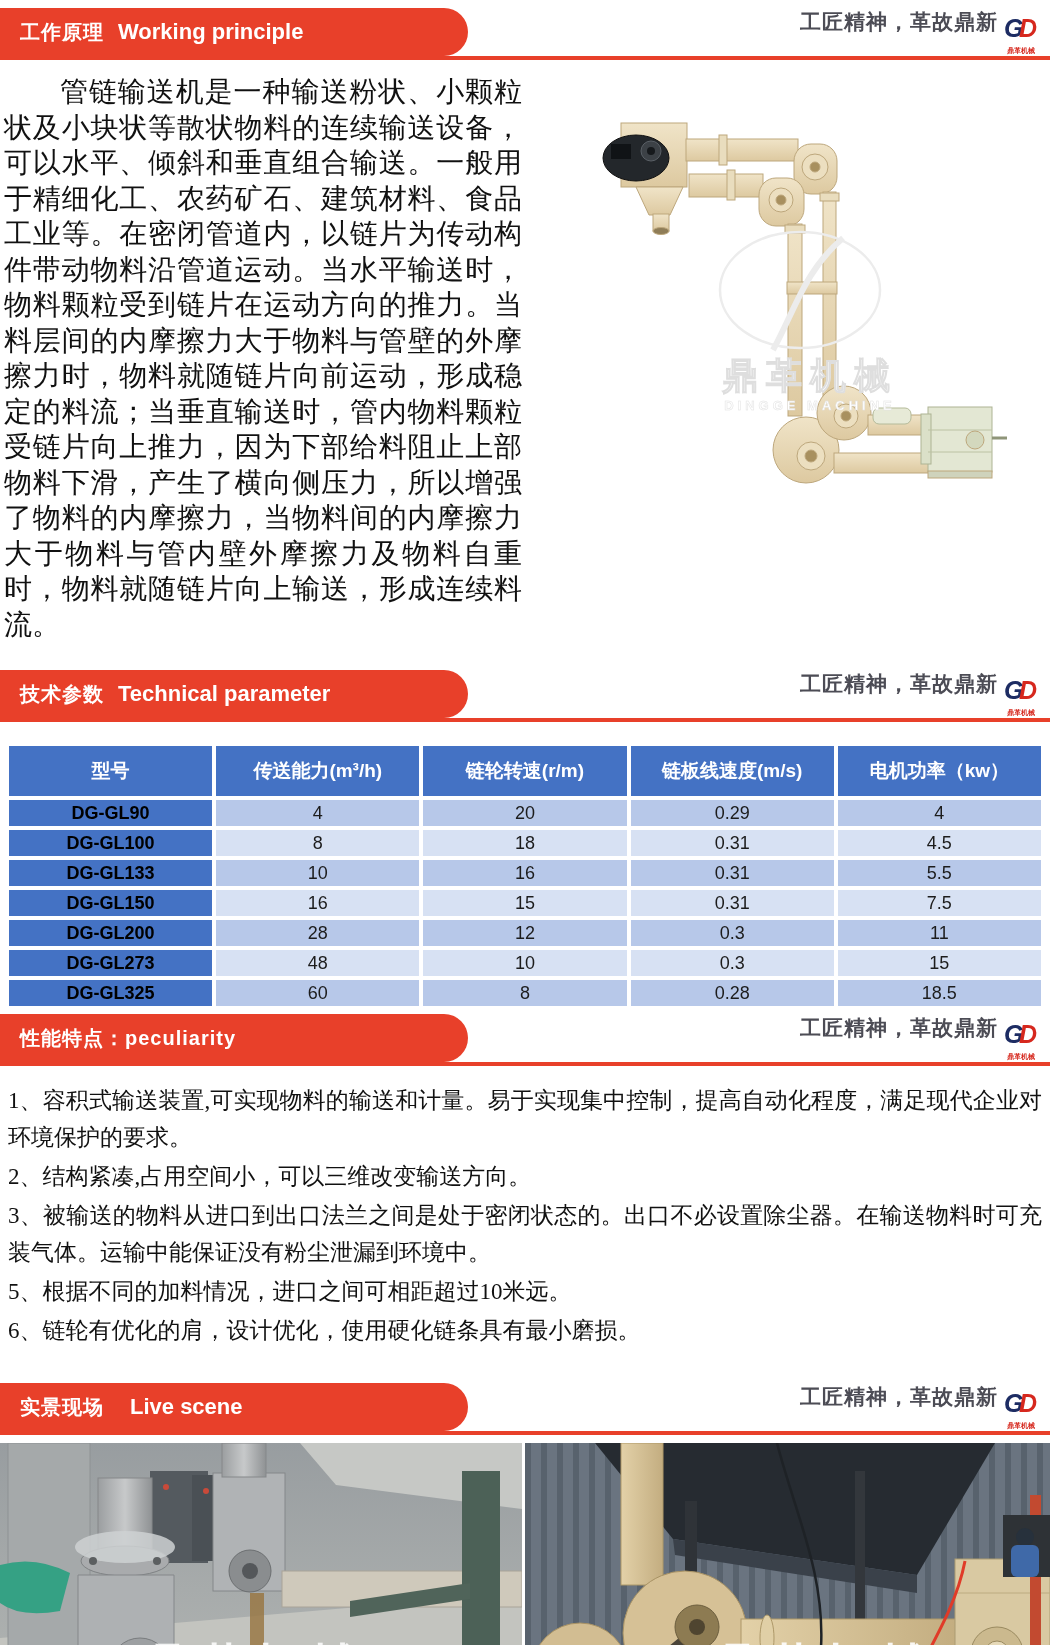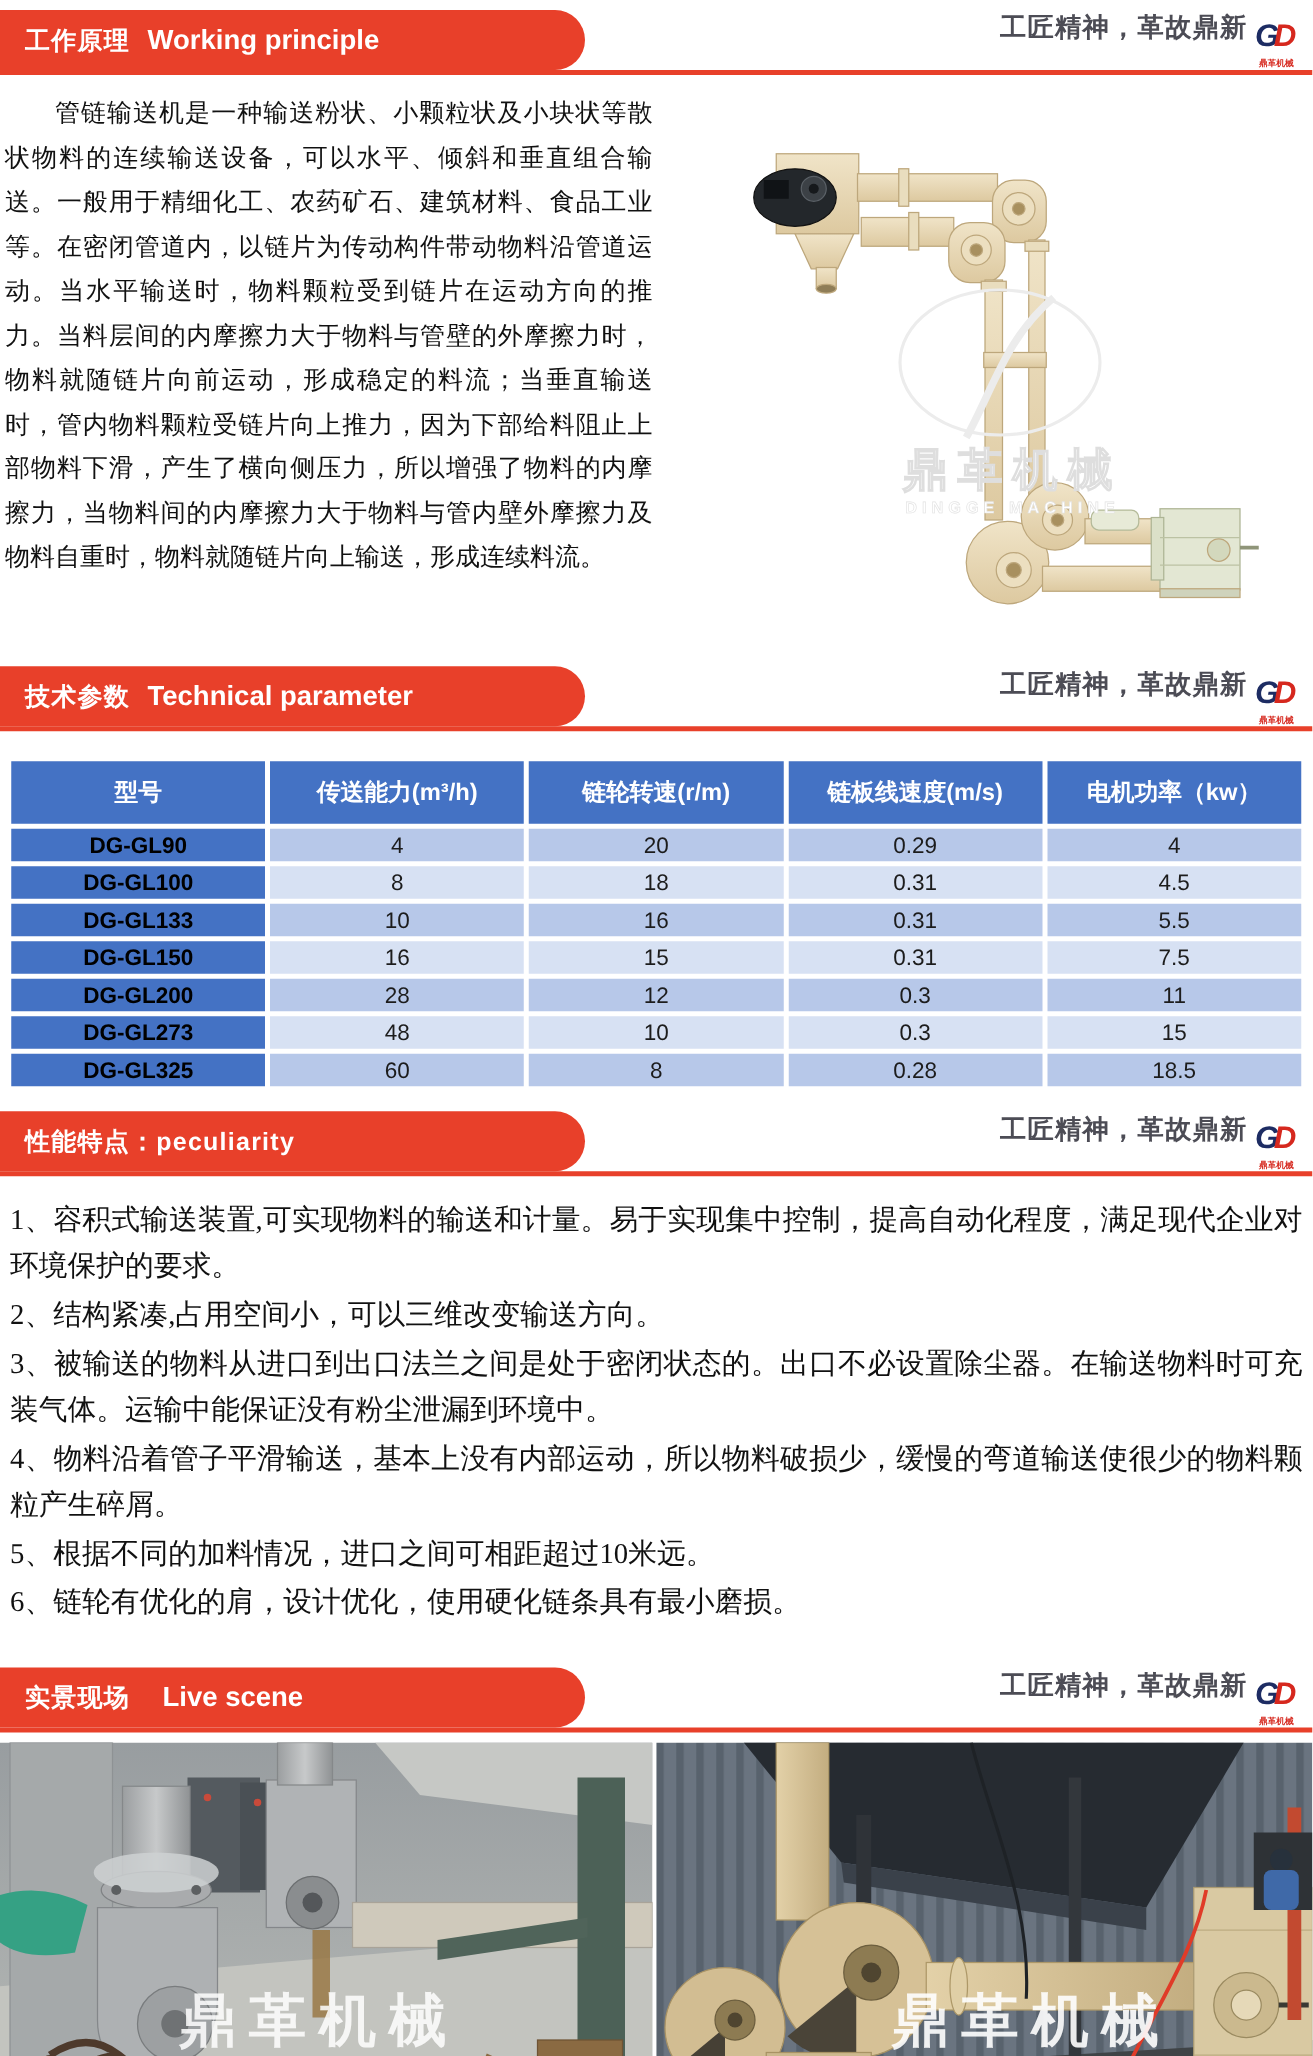--- a/index.html
+++ b/index.html
@@ -29,21 +29,21 @@
     position:absolute; right:6px; top:0; height:48px;
     display:flex; 
   }
   .slogan{color:var(--slogan); font-size:21px; font-weight:bold; letter-spacing:1px;}
   .logo{display:block;}
   
   .wp-row{display:flex; margin-top:10px;}
   .wp-text{
     width:524px; padding:4px 2px 0 4px;
     font-family:"Liberation Serif", serif;
-    font-size:20px; line-height:35.5px; color:#111;
+    font-size:28px; line-height:35.5px; color:#111;
     text-indent:2em; text-align:justify;
   }
   .wp-img{width:500px; margin-left:14px;}
   
   table.param{
     width:1040px; margin:20px 5px 0 5px;
     border-collapse:separate; border-spacing:4px; table-layout:fixed;
   }
   table.param th{
     background:var(--th-blue); color:#fff; font-size:19px; font-weight:bold;
@@ -247,41 +247,40 @@
   <tr class="odd">
     <td class="model">DG-GL325</td>
     <td class="val">60</td>
     <td class="val">8</td>
     <td class="val">0.28</td>
     <td class="val">18.5</td>
   </tr>
 </tbody>
   </table>
 
-<div class="sec" style="margin-top:16px;">
+<div class="sec" style="margin-top:4px;">
   <div class="underline"></div>
   <div class="band">
     <span class="t-zh">性能特点：peculiarity</span>
   </div>
   <div class="brandbox">
     <span class="slogan">工匠精神，革故鼎新</span>
     <svg class="logo" width="46" height="50" viewBox="0 0 46 50">
       <circle cx="23" cy="20" r="19" fill="#ffffff"></circle>
       <text x="6" y="29" font-size="25" font-weight="bold" font-style="italic" fill="#1d2c63">G</text>
       <text x="21" y="29" font-size="25" font-weight="bold" font-style="italic" fill="#d6281e">D</text>
       <text x="23" y="45" font-size="7" font-weight="bold" fill="#d6281e" text-anchor="middle">鼎革机械</text>
     </svg>
   </div>
 </div>
 
 <div class="features">
   <p class="feat">1、容积式输送装置,可实现物料的输送和计量。易于实现集中控制，提高自动化程度，满足现代企业对环境保护的要求。</p>
   <p class="feat">2、结构紧凑,占用空间小，可以三维改变输送方向。</p>
   <p class="feat">3、被输送的物料从进口到出口法兰之间是处于密闭状态的。出口不必设置除尘器。在输送物料时可充装气体。运输中能保证没有粉尘泄漏到环境中。</p>
-  <p class="feat">4、物料沿着管子平滑输送，基本上没有内部运动，所以物料破损少，缓慢的弯道输送使很少的物料颗粒产生碎屑。</p>
   <p class="feat">5、根据不同的加料情况，进口之间可相距超过10米远。</p>
   <p class="feat">6、链轮有优化的肩，设计优化，使用硬化链条具有最小磨损。</p>
 </div>
 
 <div class="sec" style="margin-top:34px;padding-left:29px;">
   <div class="underline"></div>
   <div class="band">
     <span class="t-zh">实景现场</span>
     <span class="t-en wide">Live scene</span>
   </div>

